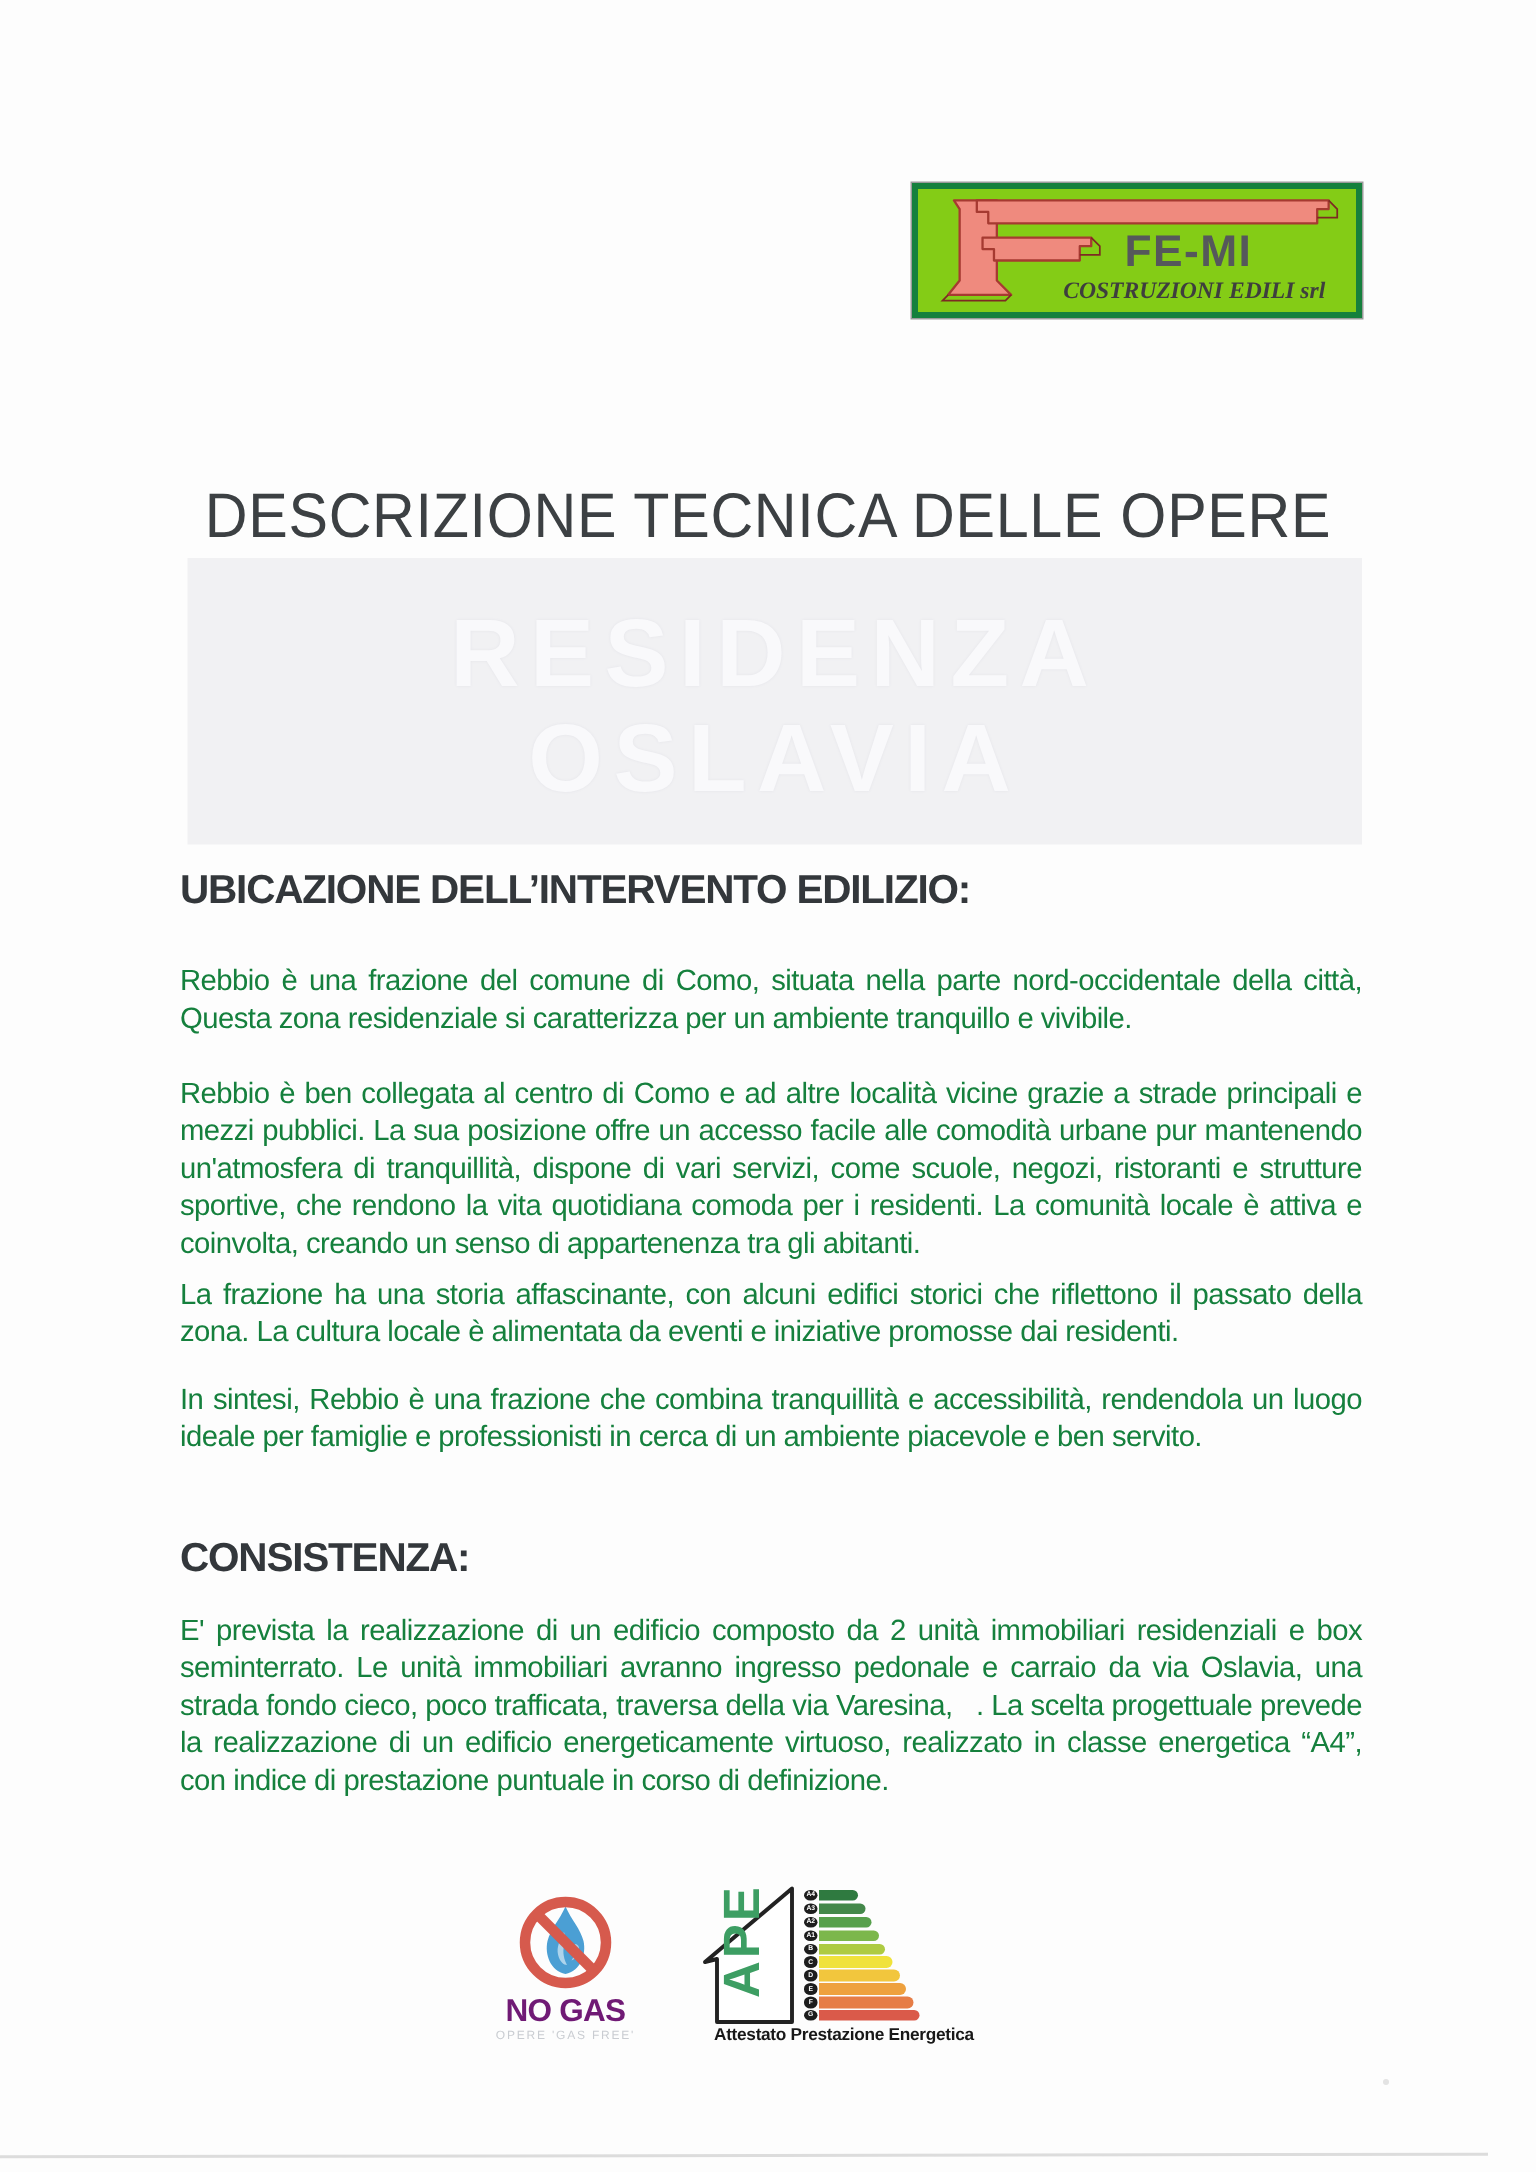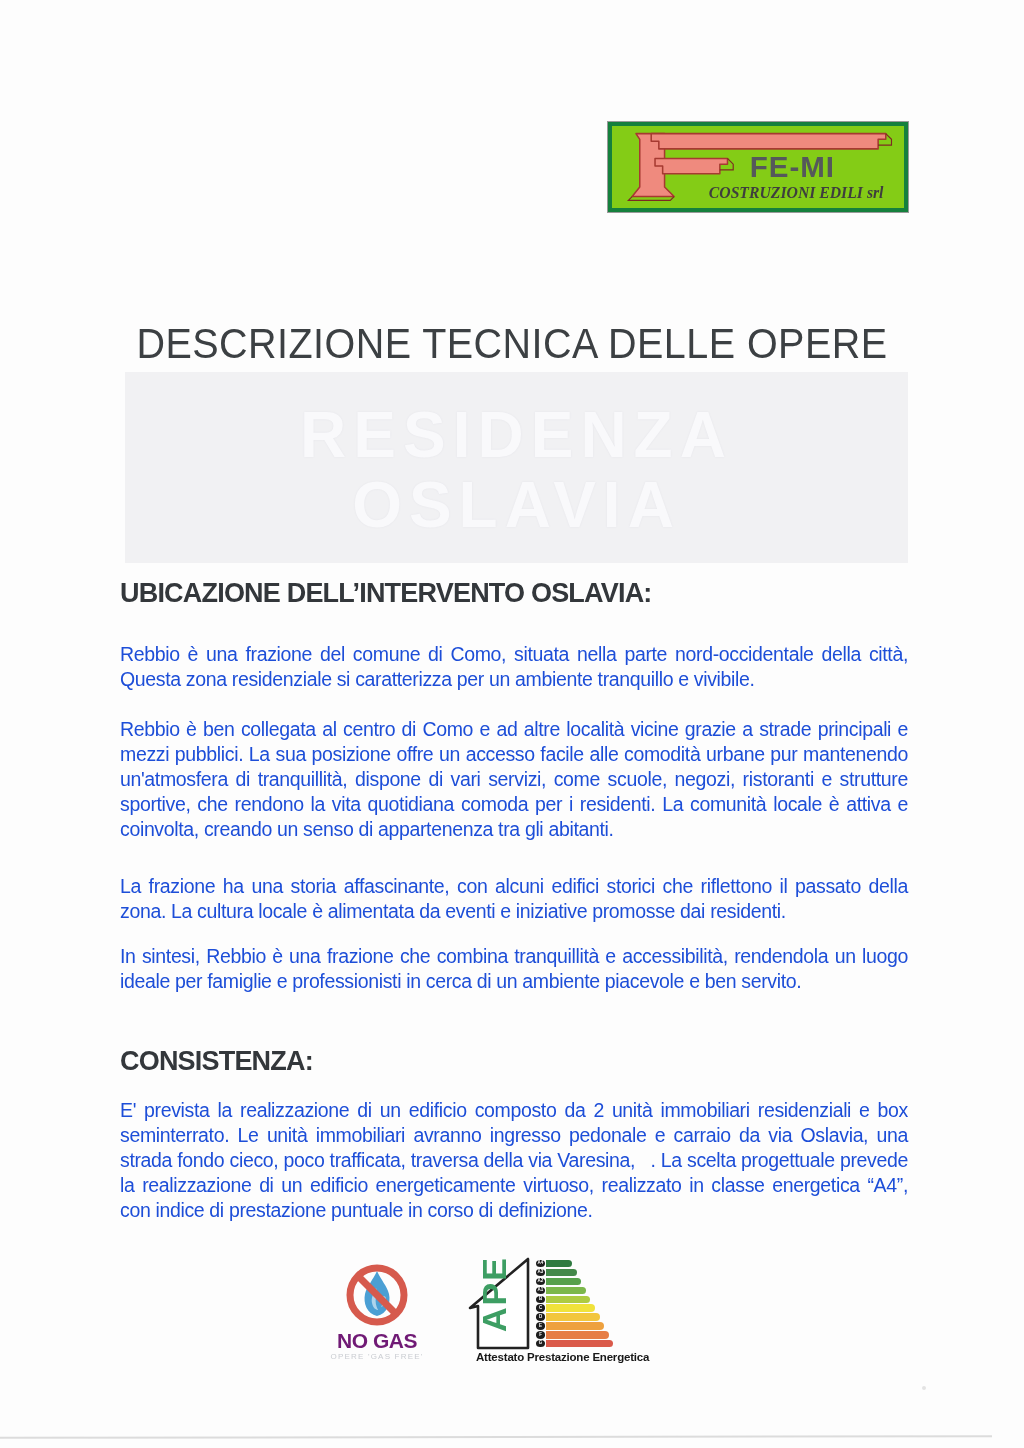--- a/index.html
+++ b/index.html
@@ -45,24 +45,24 @@
 
   
   .content { position:absolute; left:120px; top:578px; width:788px; }
   .content h2 {
     font-size:27px; font-weight:bold; color:#33373b;
     letter-spacing:-0.8px; line-height:30px;
   }
   .content h2.first { margin-bottom:34px; }
   .content p {
     font-size:19.5px; line-height:25px; letter-spacing:-0.35px;
-    text-align:justify; color:#1d4ed8;
+    text-align:justify; color:#15803d;
   }
   .content p.p1 { margin-bottom:25px; }
-  .content p.p2 { margin-bottom:32px; }
+  .content p.p2 { margin-bottom:9px; }
   .content p.p3 { margin-bottom:20px; }
   .content p.p4 { margin-bottom:52px; }
   .content h2.second { margin-bottom:22px;margin-top:40px; }
 
   
   .nogas {
     position:absolute; left:318px; top:1262px; width:118px; text-align:center;
   }
   .nogas svg { display:block; margin:0 auto; }
   .nogas-label { font-size:21px; font-weight:800; letter-spacing:-0.5px; color:#701a75; line-height:22px; }
@@ -118,21 +118,21 @@
   </div>
 
   <div class="doc-title">DESCRIZIONE TECNICA DELLE OPERE</div>
 
   <div class="banner">
     <div class="wm">RESIDENZA</div>
     <div class="wm">OSLAVIA</div>
   </div>
 
   <div class="content">
-    <h2 class="first">UBICAZIONE DELL’INTERVENTO OSLAVIA:</h2>
+    <h2 class="first">UBICAZIONE DELL’INTERVENTO EDILIZIO:</h2>
     <p class="p1">Rebbio è una frazione del comune di Como, situata nella parte nord-occidentale della città, Questa zona residenziale si caratterizza per un ambiente tranquillo e vivibile.</p>
     <p class="p2">Rebbio è ben collegata al centro di Como e ad altre località vicine grazie a strade principali e mezzi pubblici. La sua posizione offre un accesso facile alle comodità urbane pur mantenendo un'atmosfera di tranquillità, dispone di vari servizi, come scuole, negozi, ristoranti e strutture sportive, che rendono la vita quotidiana comoda per i residenti. La comunità locale è attiva e coinvolta, creando un senso di appartenenza tra gli abitanti.</p>
     <p class="p3">La frazione ha una storia affascinante, con alcuni edifici storici che riflettono il passato della zona. La cultura locale è alimentata da eventi e iniziative promosse dai residenti.</p>
     <p class="p4">In sintesi, Rebbio è una frazione che combina tranquillità e accessibilità, rendendola un luogo ideale per famiglie e professionisti in cerca di un ambiente piacevole e ben servito.</p>
 
     <h2 class="second">CONSISTENZA:</h2>
     <p class="p5">E' prevista la realizzazione di un edificio composto da 2 unità immobiliari residenziali e box seminterrato. Le unità immobiliari avranno ingresso pedonale e carraio da via Oslavia, una strada fondo cieco, poco trafficata, traversa della via Varesina, &nbsp;&nbsp;. La scelta progettuale prevede la realizzazione di un edificio energeticamente virtuoso, realizzato in classe energetica “A4”, con indice di prestazione puntuale in corso di definizione.</p>
   </div>
 
   <div class="nogas">

